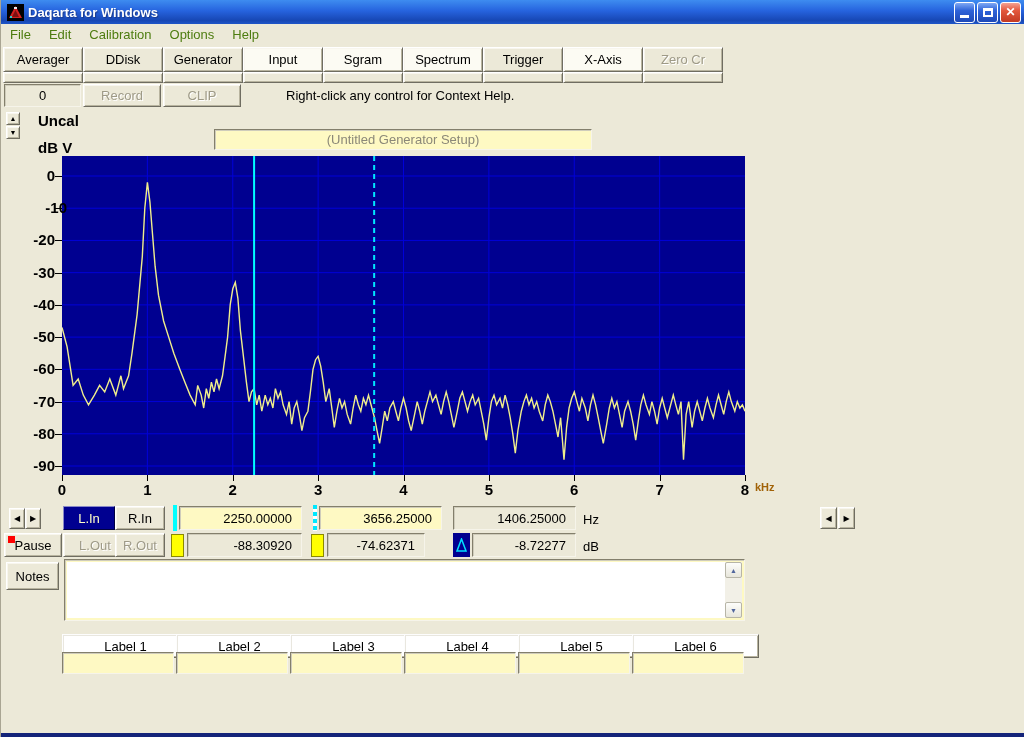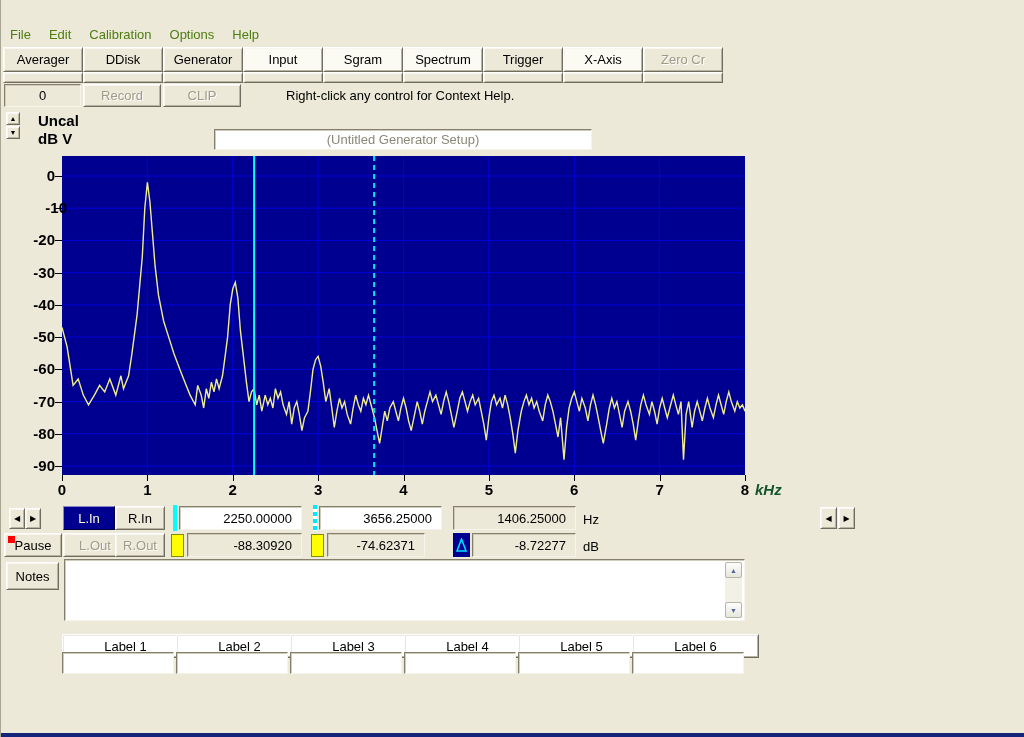--- a/index.html
+++ b/index.html
@@ -22,48 +22,48 @@
 
   
   .menubar { position:absolute; left:0; top:24px; width:1024px; height:21px; background:#ECE9D8;
     display:flex; align-items:center; font-size:13px; color:#4d7c0f; }
   .menu-item { padding:2px 9px; }
 
   
   .raised { background:#ECE9D8; border:1px solid; border-color:#FFFFFF #6F6D61 #6F6D61 #FFFFFF;
     box-shadow:inset 1px 1px 0 #F8F6EE, inset -1px -1px 0 #B8B49F; }
   .raised.active { background:#FCFBF3; }
-  .sunken { background:#ffffff; border:1px solid; border-color:#837F6C #F6F4EA #F6F4EA #837F6C;
+  .sunken { background:#fef9c3; border:1px solid; border-color:#837F6C #F6F4EA #F6F4EA #837F6C;
     box-shadow:inset 1px 1px 0 #CFCCBB; }
   .sunken.gray { background:#ECE9D8; }
   .disabled-text { color:#9E9A87; text-shadow:1px 1px 0 #FFFFFF; }
 
   
   .tab { position:absolute; top:47px; width:80px; height:25px; font-size:13px;
     display:flex; align-items:center; justify-content:center; }
   .tab-strip { position:absolute; top:72px; width:80px; height:11px; }
 
   
   .ctl { position:absolute; top:84px; height:23px; font-size:13px; display:flex; align-items:center; justify-content:center; }
   .help-text { position:absolute; top:88px; left:285px; font-size:13px; color:#000; }
 
   
   .spinbtn { position:absolute; left:5px; width:14px; height:13px; font-size:7px; color:#000;
     display:flex; align-items:center; justify-content:center; }
   .uncal { position:absolute; left:37px; top:112px; font-weight:bold; font-size:15px; }
-  .dbv { position:absolute; left:37px; top:130px; font-weight:bold; font-size:15px; }
+  .dbv { position:absolute; left:37px; top:139px; font-weight:bold; font-size:15px; }
   .gen-setup { position:absolute; left:213px; top:129px; width:378px; height:21px; font-size:13px; color:#8B8878;
     display:flex; align-items:center; justify-content:center; }
 
   
   .plot { position:absolute; left:61px; top:156px; width:683px; height:319px; background:#000090; }
   .axis-layer { position:absolute; left:0; top:0; width:1024px; height:737px; pointer-events:none; }
   .ytick-label { position:absolute; width:42px; text-align:right; font-weight:bold; font-size:15px; color:#000; }
   .xtick-label { position:absolute; width:40px; text-align:center; font-weight:bold; font-size:15px; color:#000; }
-  .x-unit { position:absolute; font-weight:bold; font-size:15px; color:#14532d;font-style:italic; }
+  .x-unit { position:absolute; font-weight:bold; font-size:11px; color:#a16207; }
   .tickmark { position:absolute; background:#000; }
 
   
   .rbtn { position:absolute; font-size:13px; display:flex; align-items:center; justify-content:center; }
   .chanbtn.on { background:#000090; color:#FFFFC8; border-color:#8888C8 #000040 #000040 #8888C8; box-shadow:none; }
   .readout { position:absolute; height:24px; font-size:13px; display:flex; align-items:center; justify-content:flex-end; padding-right:9px; }
   .cursor-chip { position:absolute; }
   .unit-label { position:absolute; font-size:13px; color:#000; }
   .pause-sq { position:absolute; left:3px; top:2px; width:7px; height:7px; background:#FF0000; }
 
@@ -84,20 +84,39 @@
     font-size:13px; display:flex; align-items:center; justify-content:center; }
   .label-field { position:absolute; top:652px; width:112px; height:22px; }
 
   .bottom-strip { position:absolute; left:0; top:733px; width:1024px; height:4px; background:#14247A; }
 </style>
 </head>
 <body>
 
 <div class="window">
 
+  <div class="titlebar">
+    <div class="app-icon">
+      <svg width="17" height="17" viewBox="0 0 17 17">
+        <rect x="0" y="0" width="17" height="17" fill="#000"></rect>
+        <polygon points="8.5,2 15,14 2,14" fill="#D42020"></polygon>
+        <polygon points="8.5,6 12,13 5,13" fill="#7A1010"></polygon>
+        <rect x="7" y="3" width="3" height="2" fill="#E8E8E8"></rect>
+        <rect x="3" y="12" width="2" height="2" fill="#30C8C8"></rect>
+      </svg>
+    </div>
+    <div class="title-text">Daqarta for Windows</div>
+    <div class="winbtn min">
+        <div class="min-glyph"></div>
+      </div>
+    <div class="winbtn max">
+        <div class="max-glyph"></div>
+      </div>
+    <div class="winbtn close">✕</div>
+  </div>
 
   <div class="menubar">
     <div class="menu-item">File</div>
     <div class="menu-item">Edit</div>
     <div class="menu-item">Calibration</div>
     <div class="menu-item">Options</div>
     <div class="menu-item">Help</div>
   </div>
 
   <div class="tab raised" style="left:2px">Averager</div>

